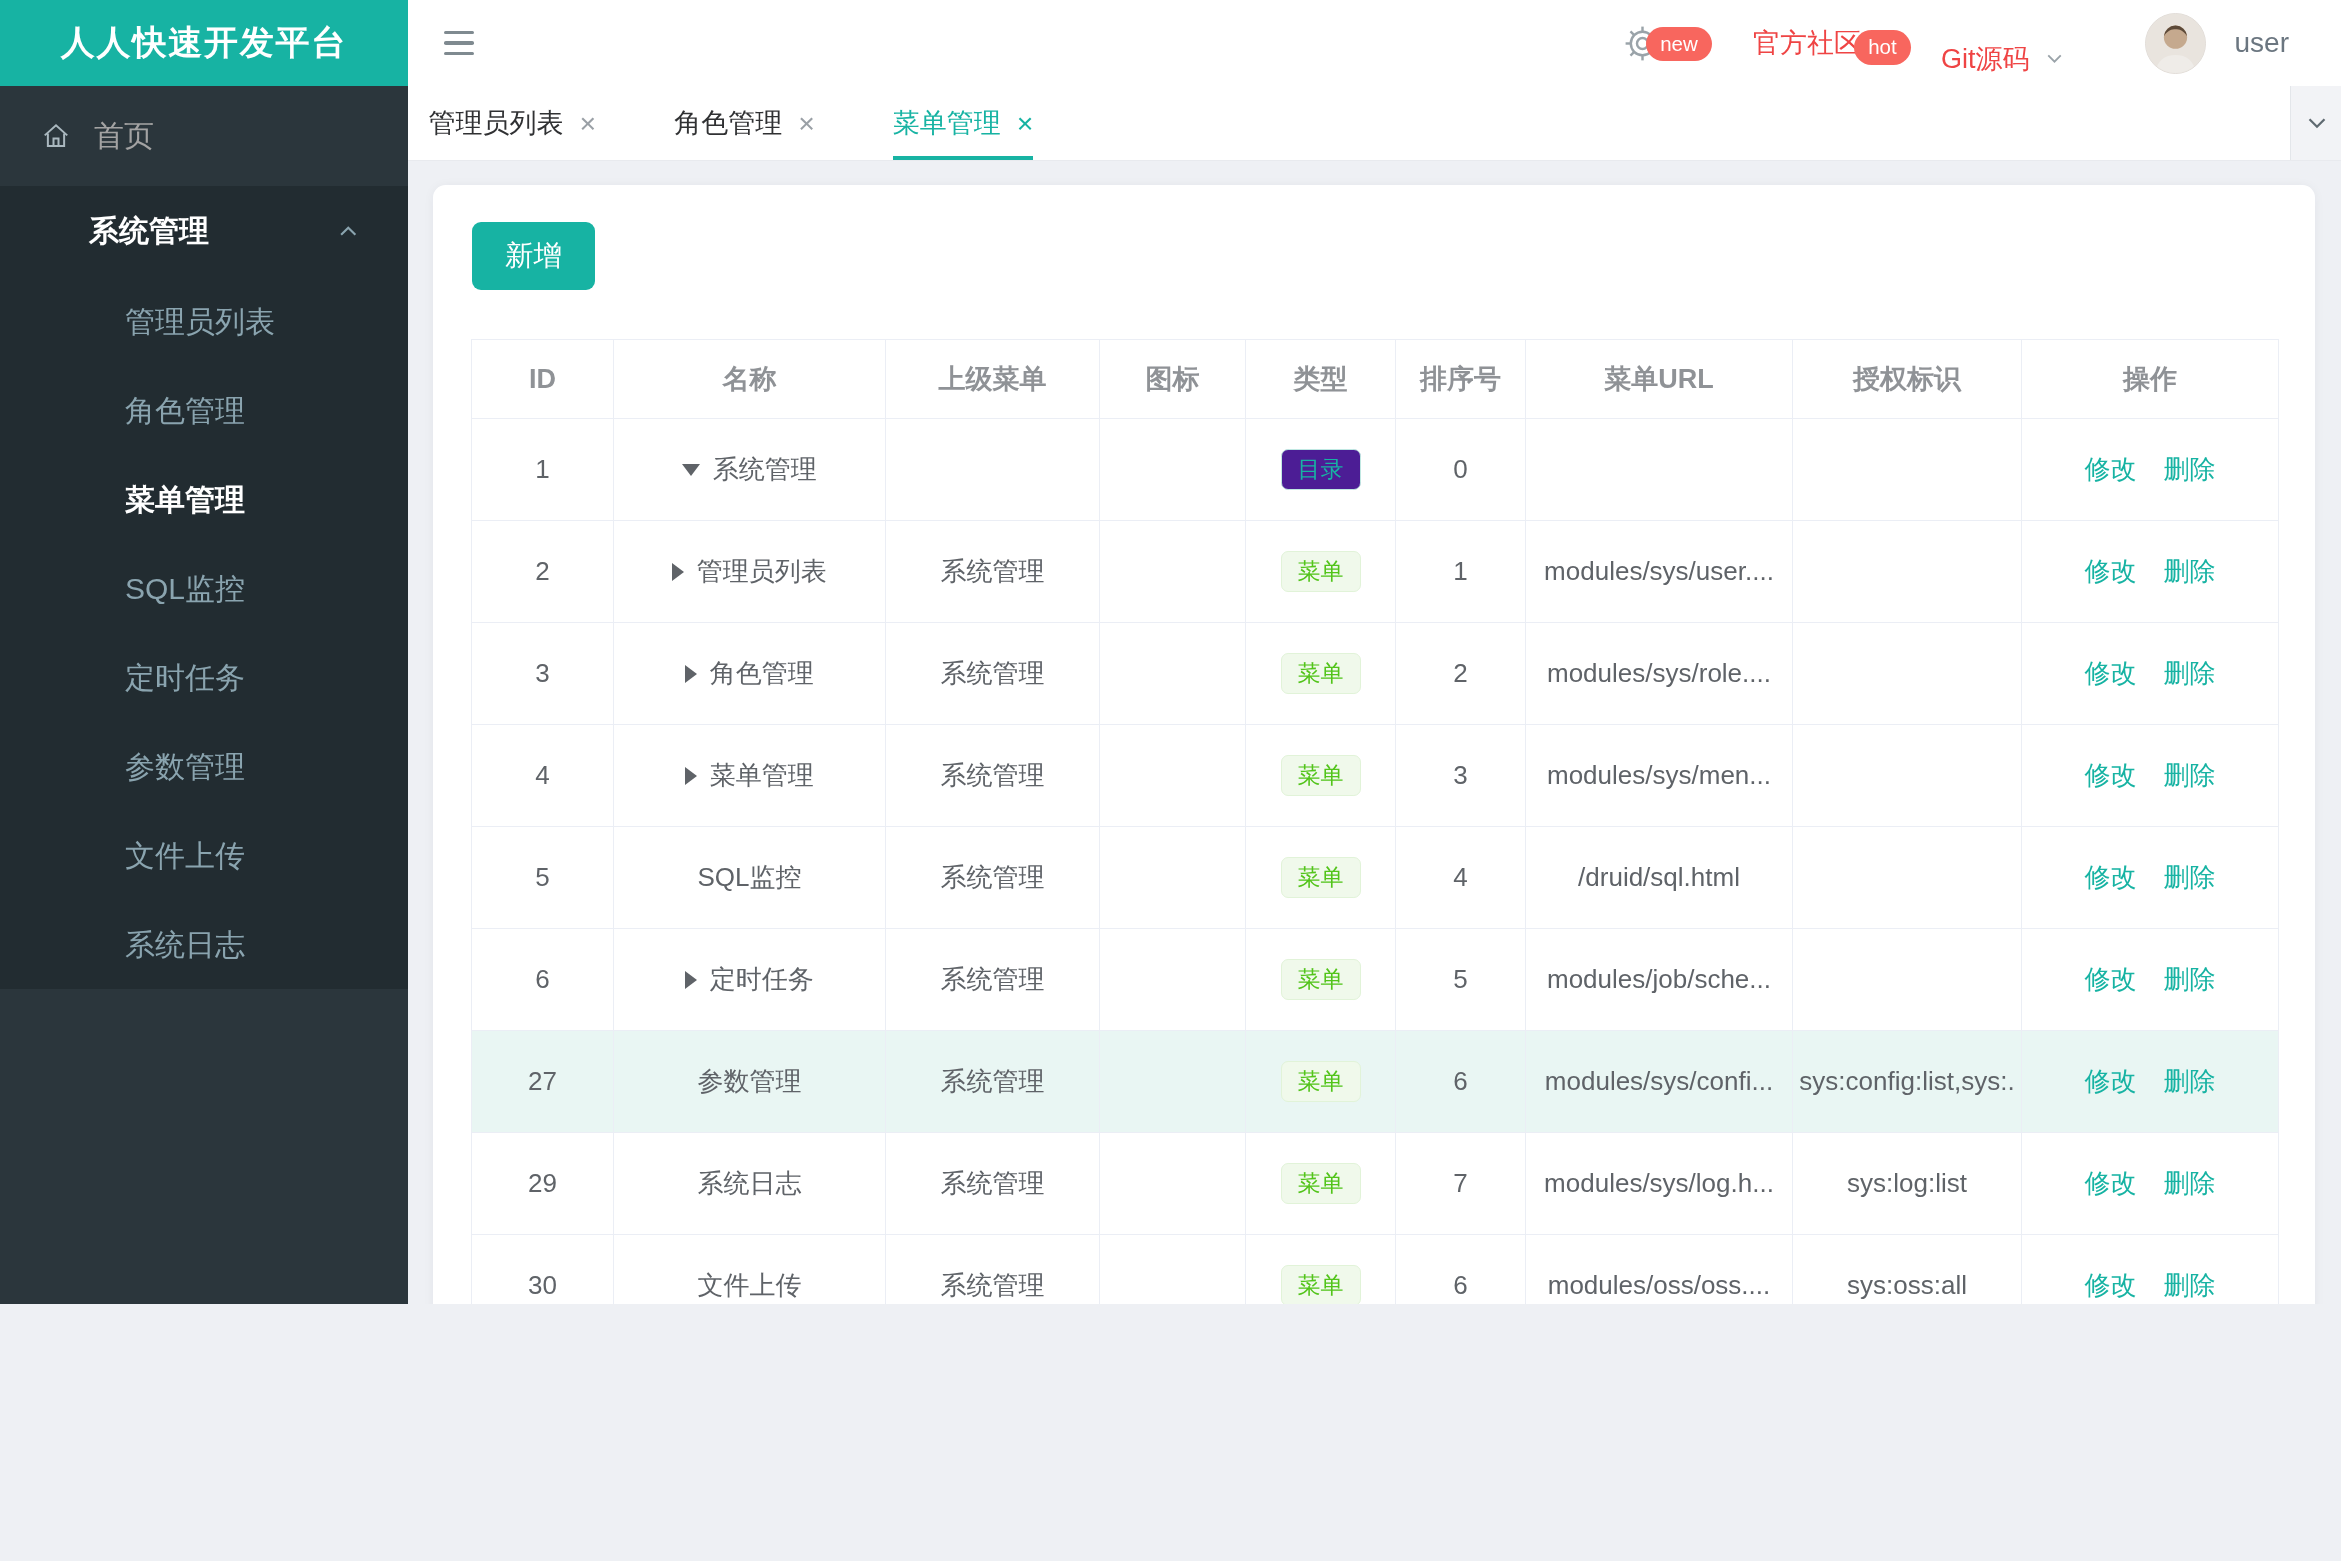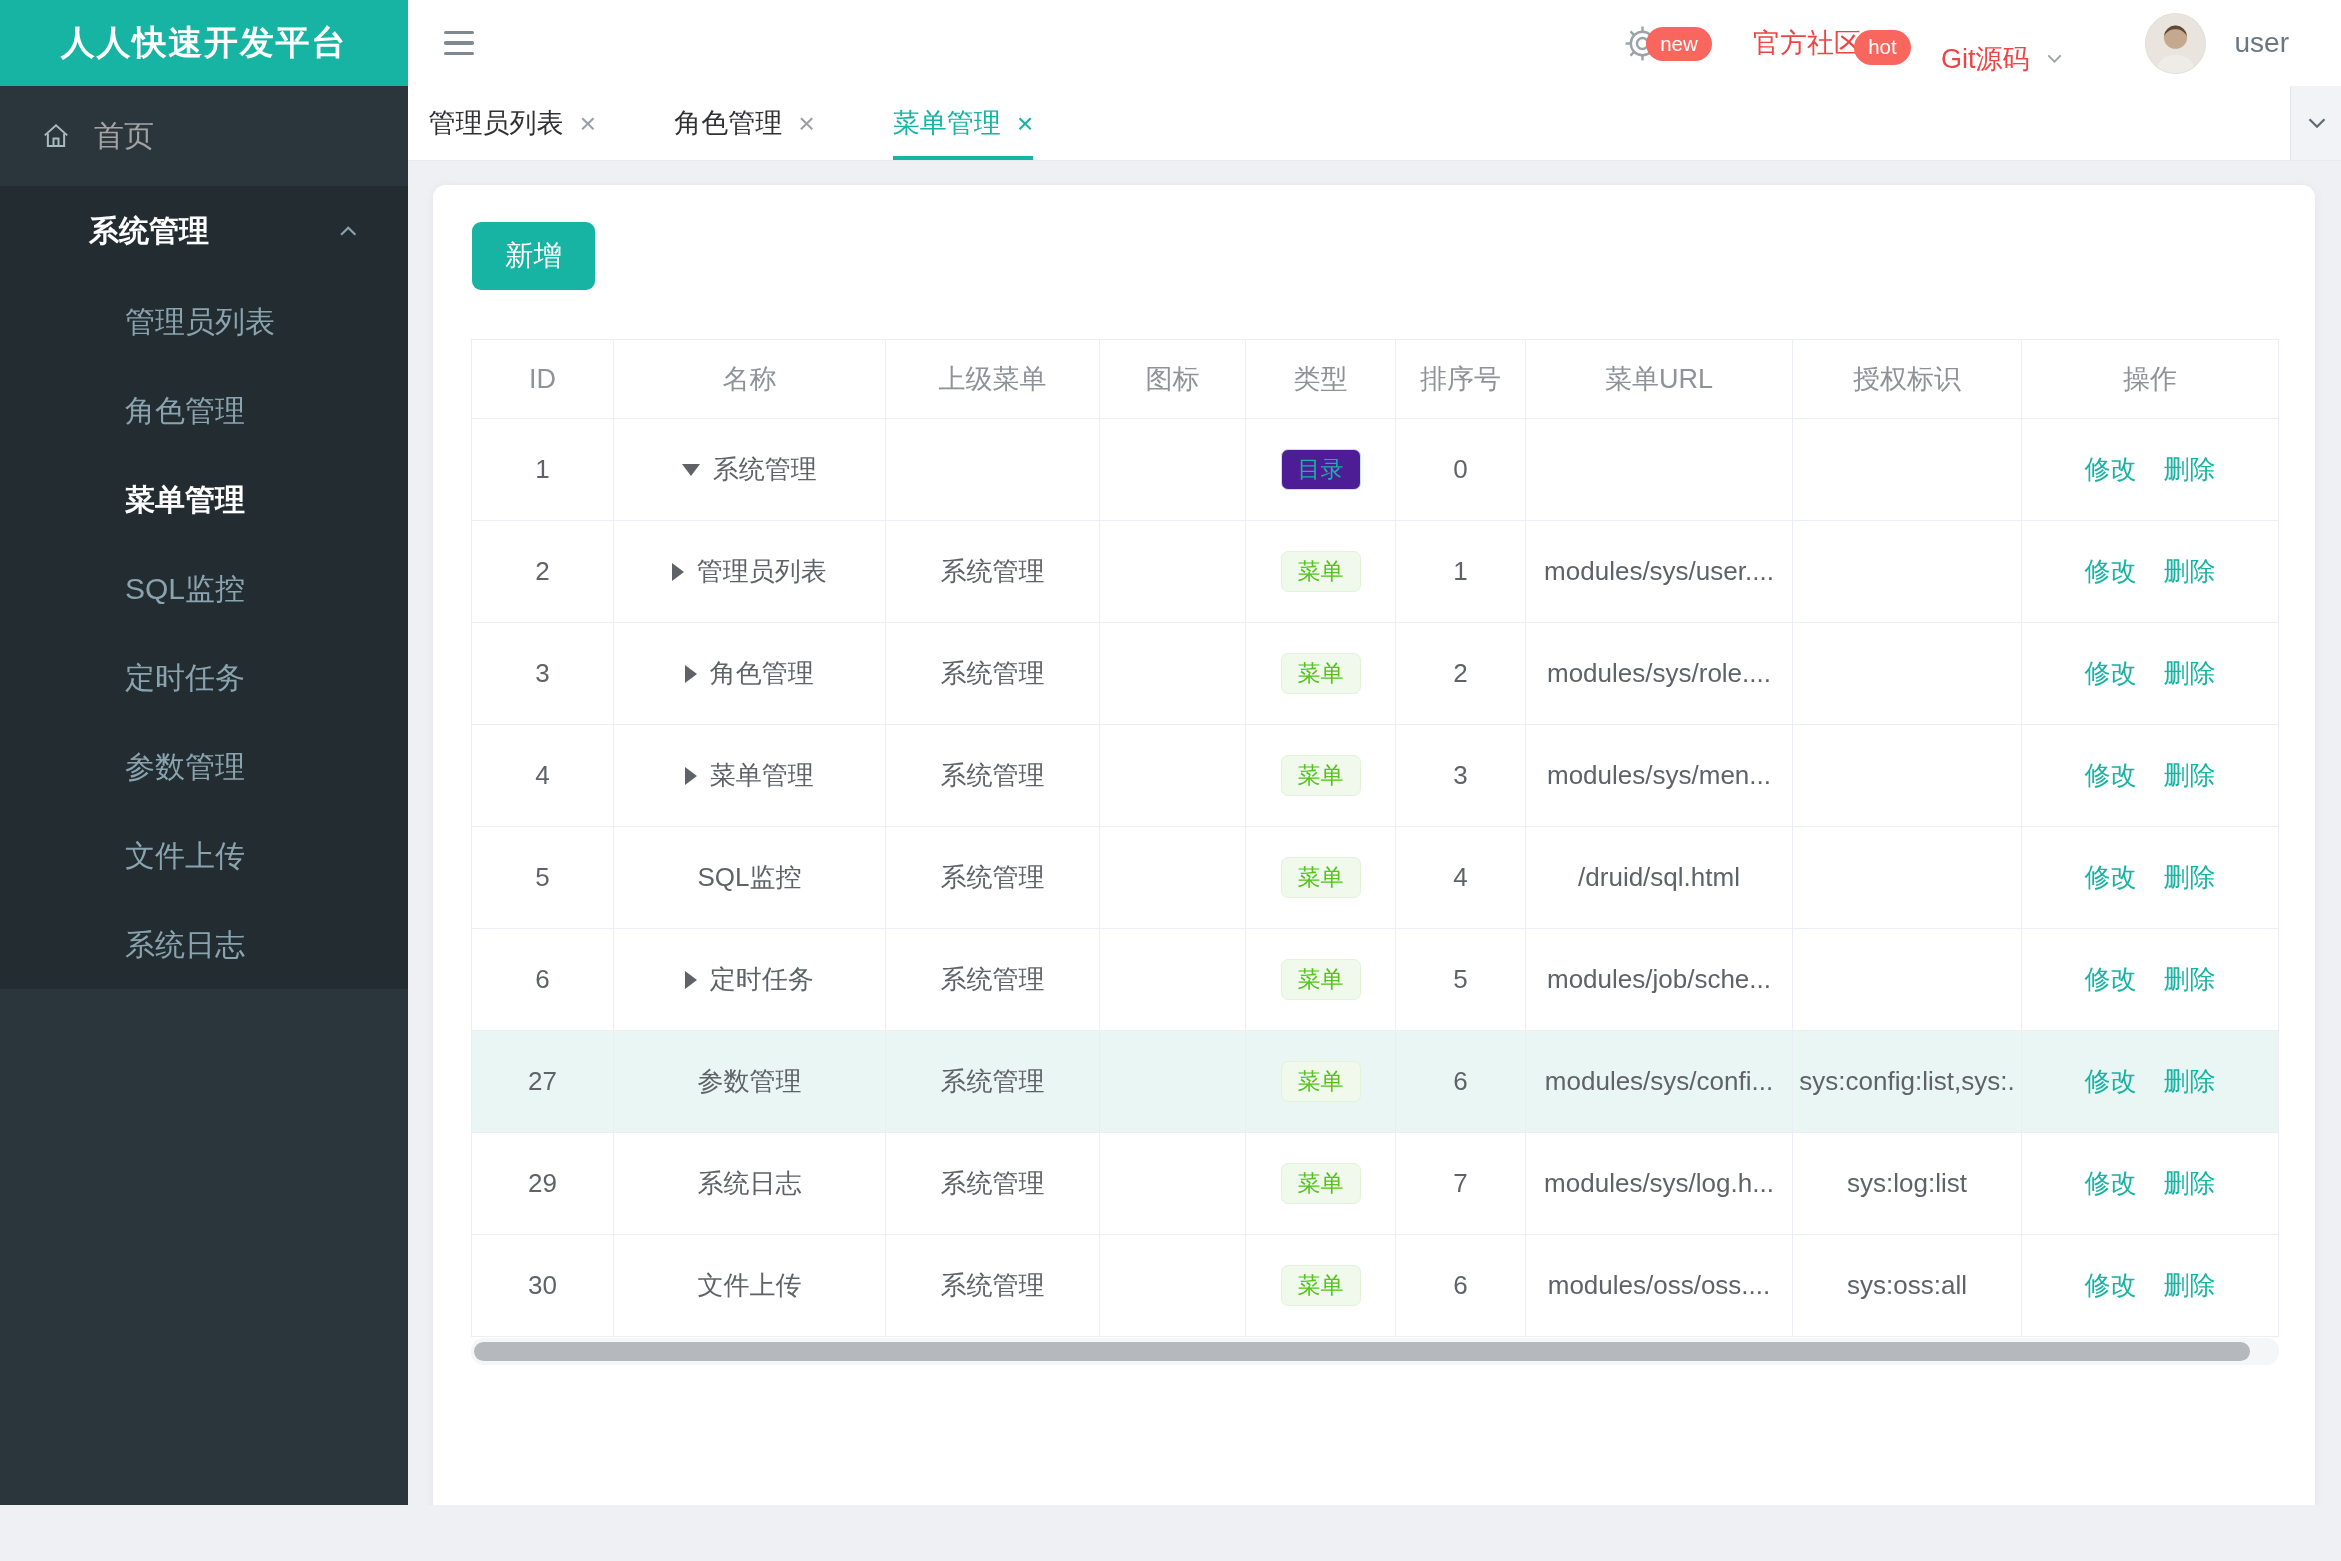--- a/index.html
+++ b/index.html
@@ -1,18 +1,18 @@
 <!DOCTYPE html>
 <html style="font-size:14.2px"><head>
 <meta charset="utf-8">
 <style>
   * { margin:0; padding:0; box-sizing:border-box; }
   html,body { width:2342px; height:1562px; }
   body { font-family:"Liberation Sans","DejaVu Sans",sans-serif; background:#eef0f4; }
-  .app { position:relative; width:2342px; height:1505px; overflow:hidden; background:#eef0f4; }
+  .app { position:relative; width:2342px; height:1304px; overflow:hidden; background:#eef0f4; }
 
   
   .sidebar { position:absolute; left:0; top:0; width:408px; height:1562px; background:#2b363c; }
   .logo { height:86px; background:#17b3a3; color:#fff; display:flex; align-items:center; justify-content:center;
           font-size:34px; font-weight:bold; letter-spacing:1.8px; }
   .home-item { height:100px; display:flex; align-items:center; padding-left:41px; color:#a3a3a3; font-size:30px; }
   .home-item .hicon { width:30px; height:30px; margin-right:23px; display:inline-flex; }
   .menu-section { background:#222c31; }
   .section-head { height:91px; display:flex; align-items:center; justify-content:space-between;
                   padding:0 46px 0 89px; color:#ffffff; font-size:30px; font-weight:bold; }
@@ -57,21 +57,21 @@
   .content { position:absolute; left:408px; top:161px; width:1934px; height:1401px; }
   .card { position:absolute; left:25px; top:24px; width:1882px; height:1354px; background:#fff; border-radius:12.5px;
           box-shadow:0 1.8px 10.7px rgba(31,45,61,0.05); }
   .btn-add { position:absolute; left:39px; top:37px; width:123px; height:68px; background:#17b3a3; color:#fff;
              font-size:28.5px; border:none; border-radius:9px; cursor:pointer; font-family:inherit; }
 
   
   .tbl-wrap { position:absolute; left:38px; top:154px; width:1808px; }
   table.grid { width:1808px; border-collapse:collapse; table-layout:fixed; background:#fff; }
   table.grid th, table.grid td { border:0.9px solid #ebeef5; white-space:nowrap; overflow:hidden; text-align:center; }
-  table.grid th { height:79px; color:#8f9296; font-size:27px; font-weight:normal; background:#fff; }
+  table.grid th { height:79px; color:#8f9296; font-size:27px; font-weight:bold; background:#fff; }
   table.grid td { height:102px; color:#5f6368; font-size:26px; }
   tr.row-highlight td { background:#e9f6f3; }
   td.ops-cell { border-left:7.1px solid #fff; }
   .name-cell { display:flex; align-items:center; justify-content:center; gap:12.5px; }
   .caret-down { width:0; height:0; border-left:9.8px solid transparent; border-right:9.8px solid transparent;
                 border-top:12.5px solid #5f6368; }
   .caret-right { width:0; height:0; border-top:9.8px solid transparent; border-bottom:9.8px solid transparent;
                  border-left:12.5px solid #5f6368; }
   .tag { display:inline-block; padding:6.2px 16px; font-size:23px; border-radius:7.1px; line-height:1.2; }
   .tag-dir  { color:#17b3a3; background:#4c1d95; border:0.9px solid #c0e8e2; }

